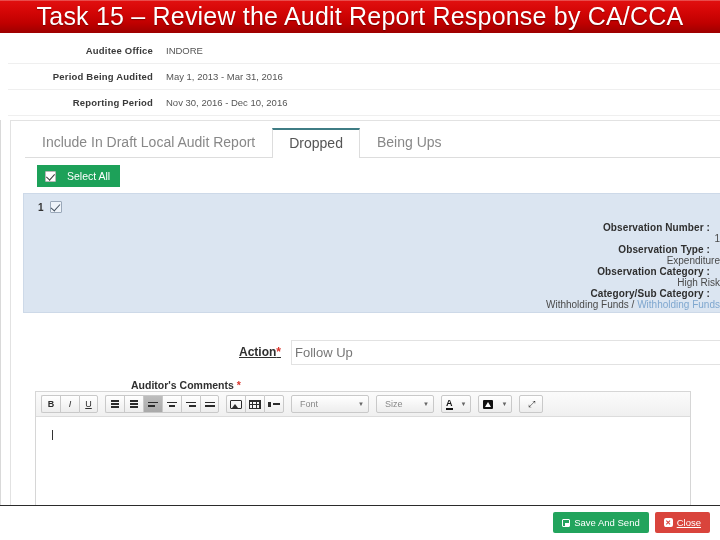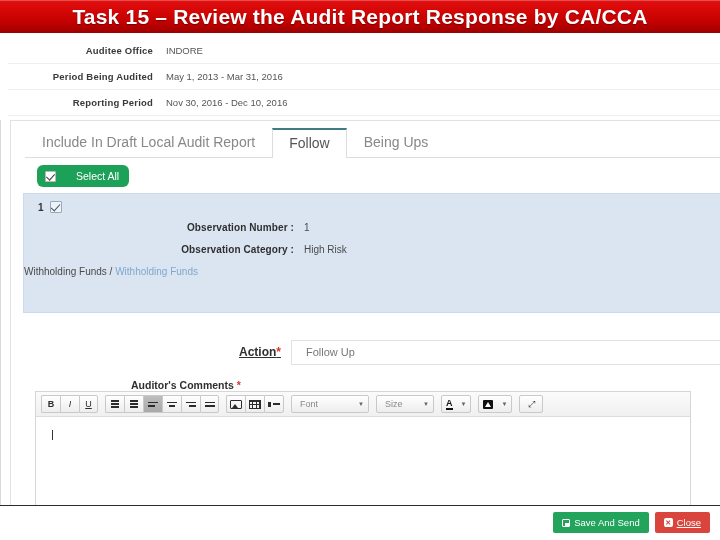--- a/index.html
+++ b/index.html
@@ -12,21 +12,21 @@
   .slide{position:relative;width:720px;height:540px;background:#fff;}
 
   
   .banner{
     position:absolute;left:0;top:0;width:720px;height:33px;
     background:linear-gradient(to bottom,#e21010 0%,#d40606 35%,#c00000 70%,#9d0000 100%);
     display:flex;align-items:center;justify-content:center;
     box-shadow:inset 0 1px 0 rgba(255,255,255,.25);
   }
   .banner-title{
-    color:#fff;font-size:21px;font-weight:700;letter-spacing:.2px;
+    color:#fff;font-size:25px;font-weight:400;letter-spacing:.2px;
     text-shadow:0 1px 1px rgba(0,0,0,.35);white-space:nowrap;
   }
 
   
   .meta{position:absolute;left:0;top:38px;width:720px;}
   .meta-row{
     display:flex;align-items:center;height:25px;
     border-bottom:1px solid #efefef;
     margin-left:8px;
   }
@@ -58,22 +58,22 @@
   .tab.active{
     color:#555;background:#fff;border-color:#ddd;
     border-top:2px solid #3f7c84;
     margin-bottom:-1px;
     padding-top:5px;
   }
 
   
   .selectall-wrap{position:absolute;left:26px;top:44px;}
   .btn-selectall{
-    display:inline-flex;align-items:center;gap:20px;
-    background:#1da159;color:#fff;border:none;border-radius:6px;
+    display:inline-flex;align-items:center;gap:11px;
+    background:#1da159;color:#fff;border:none;border-radius:0;
     font-size:10.5px;padding:5px 10px 5px 8px;cursor:pointer;
     font-family:"Liberation Sans",sans-serif;
   }
   .chk-glyph{
     display:inline-block;width:11px;height:11px;background:#fff;
     border:1px solid #b9b9b9;border-radius:1px;position:relative;
     box-sizing:border-box;
   }
   .chk-glyph::after{
     content:"";position:absolute;left:2px;top:0px;width:4px;height:7px;
@@ -90,39 +90,39 @@
   .obs-index{font-size:10px;font-weight:bold;color:#333;}
   .chk-blue{
     display:inline-block;width:12px;height:12px;background:#eef3f9;
     border:1px solid #9aa8b9;border-radius:1px;position:relative;box-sizing:border-box;
   }
   .chk-blue::after{
     content:"";position:absolute;left:2.5px;top:0px;width:4px;height:8px;
     border:solid #43505f;border-width:0 1.5px 1.5px 0;transform:rotate(42deg);
   }
   .obs-rows{position:absolute;left:0;top:28px;right:0;}
-  .obs-row{display:flex;align-items:flex-start;height:22px;}
+  .obs-row{display:flex;align-items:flex-end;height:22px;flex-direction:column;}
   .obs-label{
     width:270px;text-align:right;padding-right:10px;
     font-size:10px;font-weight:bold;color:#2f2f2f;letter-spacing:.1px;
   }
   .obs-value{font-size:10px;color:#4a4a4a;}
   .obs-value .sub{color:#7fa7cf;}
 
   
   .action-row{position:absolute;left:0;top:218px;right:0;height:26px;display:flex;align-items:center;}
   .action-label{
     width:270px;text-align:right;padding-right:10px;
     font-size:12px;font-weight:bold;color:#2f2f2f;text-decoration:underline;
   }
   .req{color:#d9342b;font-weight:bold;}
   .action-input{
     flex:1;height:25px;border:1px solid #e2e2e2;border-right:none;
-    background:#fff;display:flex;align-items:center;padding-left:14px;
-    font-size:11px;color:#777;box-sizing:border-box;
+    background:#fff;display:flex;align-items:center;padding-left:3px;
+    font-size:13px;color:#777;box-sizing:border-box;
   }
 
   
   .ac-label{
     position:absolute;left:120px;top:258px;
     font-size:10.5px;font-weight:bold;color:#2f2f2f;
   }
   .editor{
     position:absolute;left:24px;top:270px;width:656px;height:122px;
     border:1px solid #d6d6d6;background:#fff;box-sizing:border-box;
@@ -225,21 +225,21 @@
     </div>
   </div>
 
   <div class="edge-a"></div>
   <div class="edge-b"></div>
 
   <div class="card">
 
     <div class="tabs">
       <div class="tab">Include In Draft Local Audit Report</div>
-      <div class="tab active">Follow</div>
+      <div class="tab active">Dropped</div>
       <div class="tab">Being Ups</div>
     </div>
 
     <div class="selectall-wrap">
       <button class="btn-selectall">
         <span class="chk-glyph"></span>
         <span>Select All</span>
       </button>
     </div>
 
@@ -247,24 +247,29 @@
       <div class="obs-head">
         <span class="obs-index">1</span>
         <span class="chk-blue"></span>
       </div>
       <div class="obs-rows">
         <div class="obs-row">
           <div class="obs-label">Observation Number :</div>
           <div class="obs-value">1</div>
         </div>
         <div class="obs-row">
+          <div class="obs-label">Observation Type :</div>
+          <div class="obs-value">Expenditure</div>
+        </div>
+        <div class="obs-row">
           <div class="obs-label">Observation Category :</div>
           <div class="obs-value">High Risk</div>
         </div>
         <div class="obs-row">
+          <div class="obs-label">Category/Sub Category :</div>
           <div class="obs-value"><span>Withholding Funds / </span><span class="sub">Withholding Funds</span></div>
         </div>
       </div>
     </div>
 
     <div class="action-row">
       <div class="action-label"><span>Action</span><span class="req">*</span></div>
       <div class="action-input">
           <span>Follow Up</span>
         </div>

